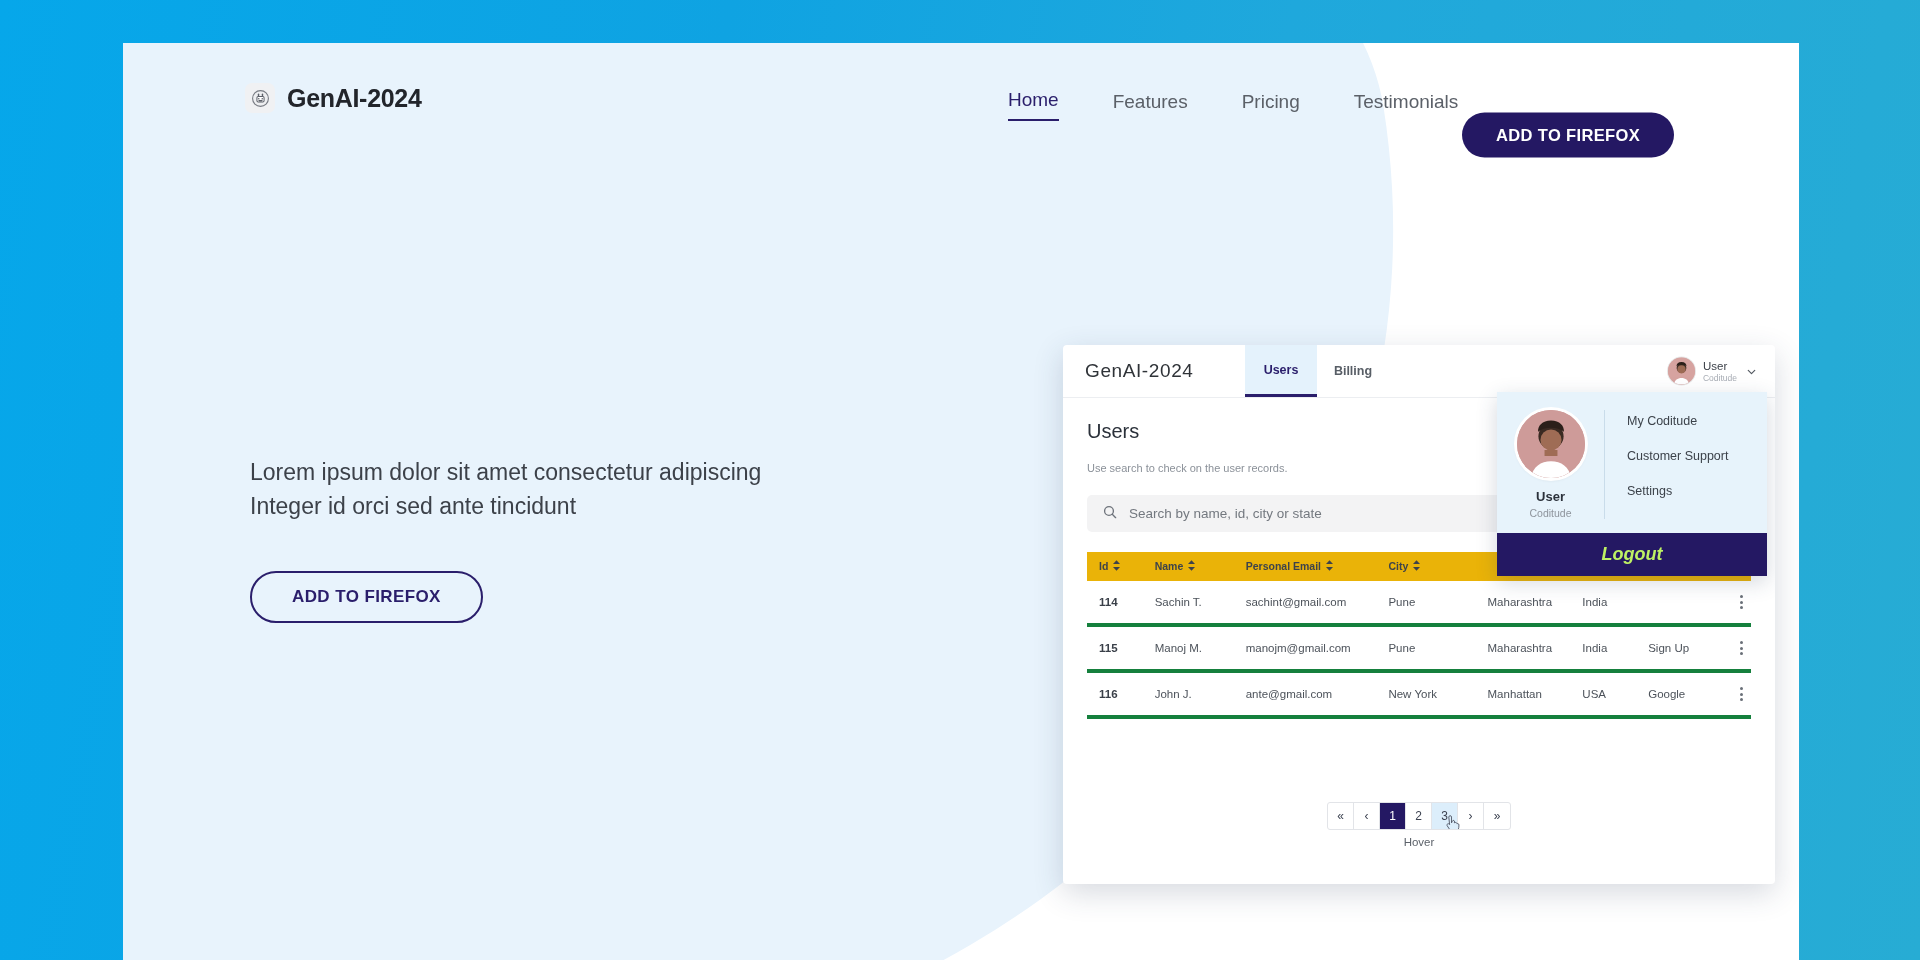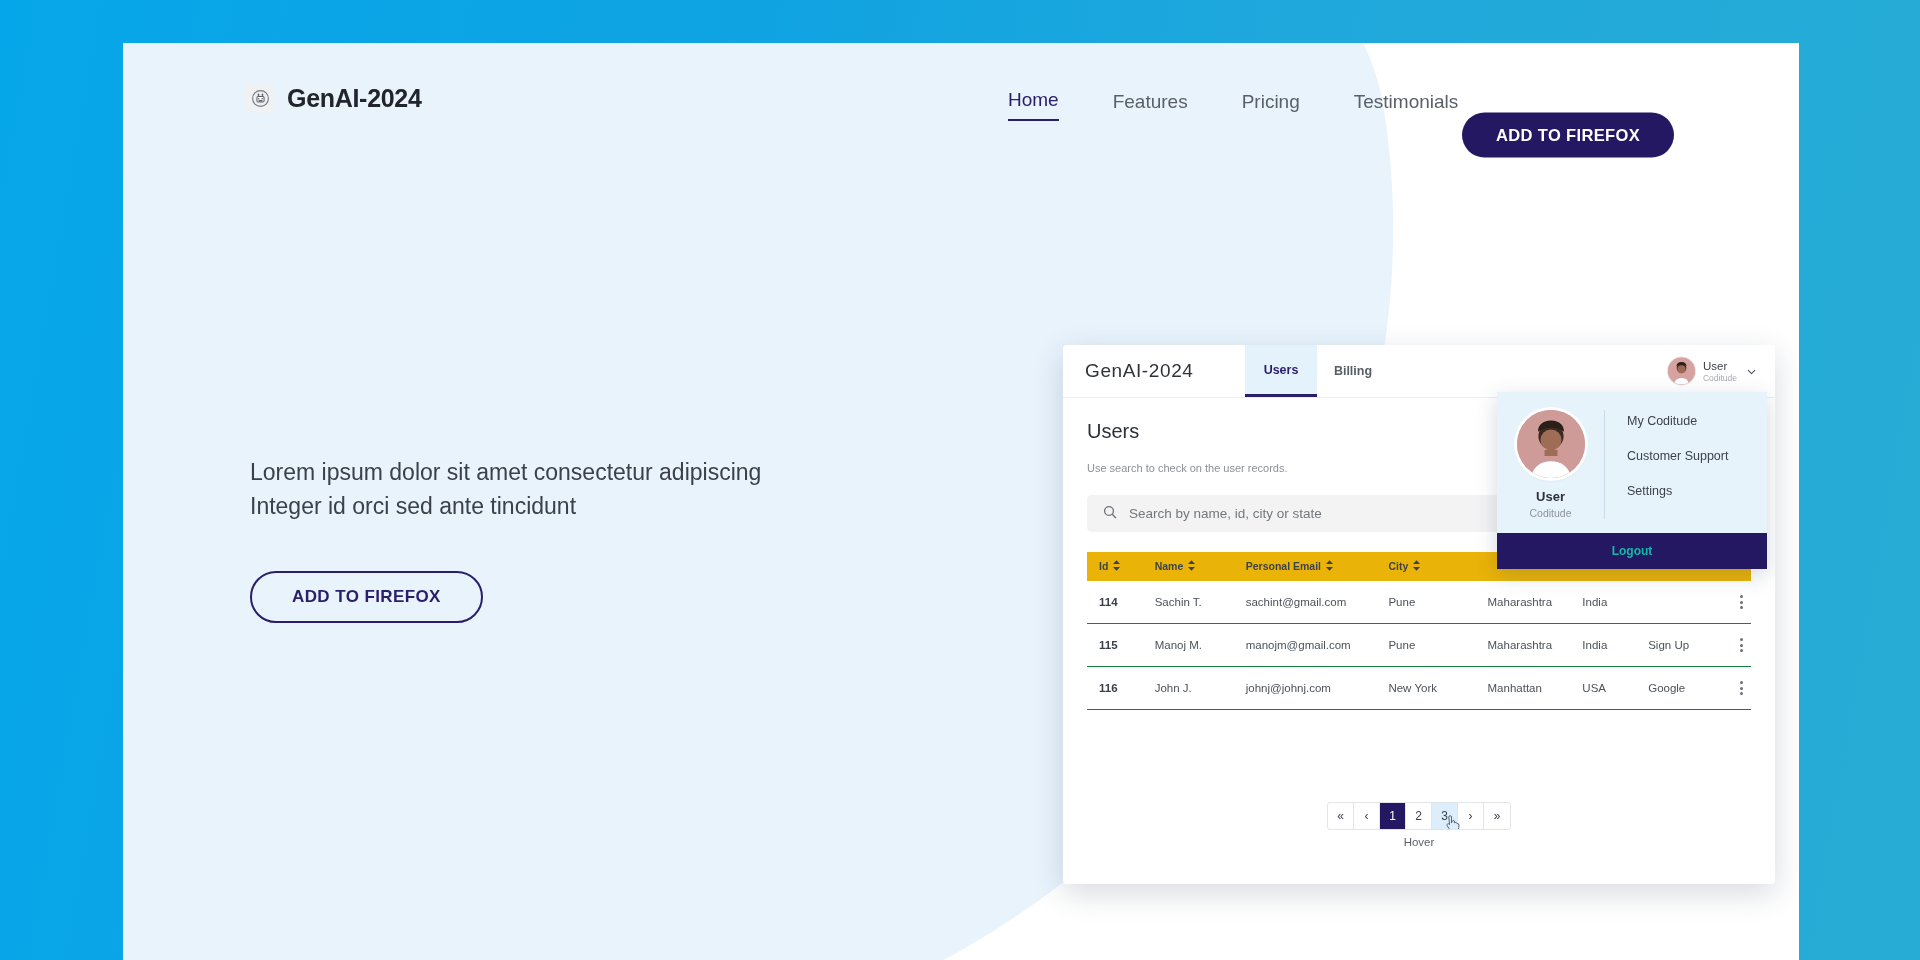--- a/index.html
+++ b/index.html
@@ -114,21 +114,21 @@
   #search-ph{ font-size:13.5px; color:#73787F;}
 
   table{ width:100%; border-collapse:collapse; margin-top:20px;}
   thead th{
     background:#eab308; color:#3D434B; font-size:10.5px; font-weight:700;
     text-align:left; padding:8px 0 8px 12px; white-space:nowrap;
   }
   .sorter{ display:inline-block; margin-left:5px; vertical-align:-1px;}
   tbody td{
     font-size:11.5px; color:#4C525A; padding:14px 0 14px 12px;
-    border-bottom:1px solid #15803d; white-space:nowrap;
+    border-bottom:4px solid #15803d; white-space:nowrap;
   }
   tbody td.id{ font-weight:700; color:#3A4049;}
   .kebab{ display:flex; flex-direction:column; gap:2.5px; align-items:center; cursor:pointer;}
   .kebab i{ width:3px;height:3px;border-radius:50%;background:#6A7078; display:block;}
 
   
   #profile-menu{
     position:absolute; right:8px; top:47px; width:270px; z-index:9;
     box-shadow:0 6px 20px rgba(40,60,90,.2);
   }
@@ -139,22 +139,22 @@
   }
   .avatar-lg{
     width:68px;height:68px;border-radius:50%;overflow:hidden;background:#CE9B99;
     box-shadow:0 0 0 3px #fff, 0 1px 4px rgba(0,0,0,.18);
   }
   #pm-name{ margin-top:11px; font-size:13px; font-weight:700; color:#2B313A;}
   #pm-org{ margin-top:3px; font-size:10.5px; color:#8E949C;}
   #pm-right{ flex:1; padding:4px 0 0 22px; display:flex; flex-direction:column; gap:21px;}
   .pm-item{ font-size:12.5px; color:#3C424A; cursor:pointer;}
   #pm-logout{
-    background:#241863; color:#14b8a6; text-align:center; font-size:12px;
-    font-weight:700; padding:11px 0; cursor:pointer;
+    background:#241863; color:#bef264; text-align:center; font-size:18px;
+    font-weight:700; padding:11px 0; cursor:pointer;font-style:italic;
   }
 
   
   #pager-wrap{ position:absolute; left:0; right:0; bottom:36px; text-align:center;}
   #pager{ display:inline-flex; border:1px solid #E2E4E8; border-radius:3px; overflow:hidden; background:#fff;}
   .pg{
     width:26px; height:26px; display:flex;align-items:center;justify-content:center;
     font-size:12px; color:#3C4250; border-right:1px solid #E2E4E8; cursor:pointer;
     position:relative; user-select:none;
   }
@@ -303,21 +303,21 @@
                 <span class="kebab">
                   <i></i>
                   <i></i>
                   <i></i>
                 </span>
               </td>
           </tr>
           <tr>
             <td class="id">116</td>
             <td>John J.</td>
-            <td>johnj@johnj.com</td>
+            <td>ante@gmail.com</td>
             <td>New York</td>
             <td>Manhattan</td>
             <td>USA</td>
             <td>Google</td>
             <td>
                 <span class="kebab">
                   <i></i>
                   <i></i>
                   <i></i>
                 </span>

